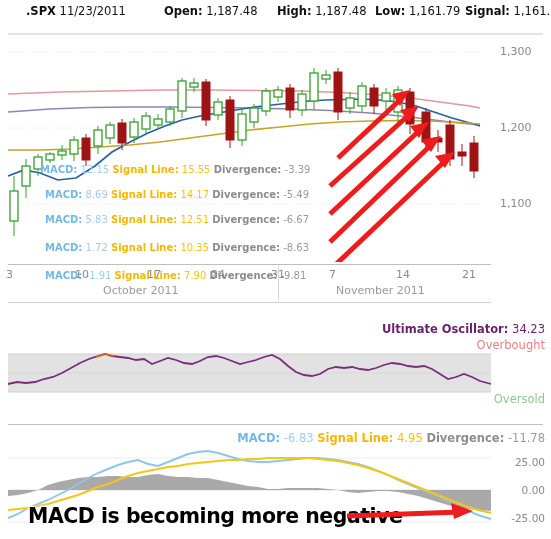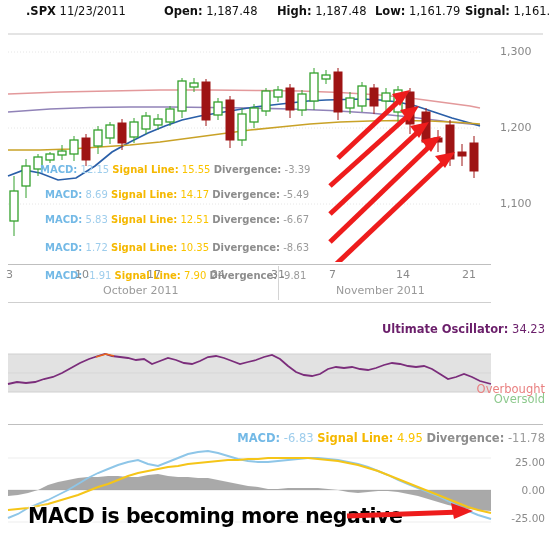--- a/index.html
+++ b/index.html
@@ -47,21 +47,21 @@
   #date-axis{top:262px;width:551px;height:46px;}
   .date-tick{position:absolute;top:6px;font-size:11px;color:#8a8a8a;}
   .month-lbl{position:absolute;top:22px;font-size:11px;color:#9a9a9a;white-space:nowrap;}
 
   
   #uo-panel{top:308px;width:551px;height:114px;}
   #uo-title{position:absolute;right:6px;top:14px;font-size:11.5px;color:#6b1f6b;white-space:nowrap;}
   #uo-title b{font-weight:bold;}
   #uo-title .val{color:#6b1f6b;font-weight:normal;}
   .uo-band-lbl{position:absolute;font-size:11.5px;white-space:nowrap;}
-  .ob{color:#e98080;margin-top:44px;}
+  .ob{color:#e98080;}
   .os{color:#8dc98d;}
 
   
   #macd-panel{top:422px;width:551px;height:117px;}
   #macd-title{position:absolute;right:6px;top:9px;font-size:11.5px;white-space:nowrap;}
   .macd-ylbl{position:absolute;right:6px;font-size:10.5px;color:#8a8a8a;white-space:nowrap;}
 
   
   #annot{
     position:absolute;left:28px;top:503px;

